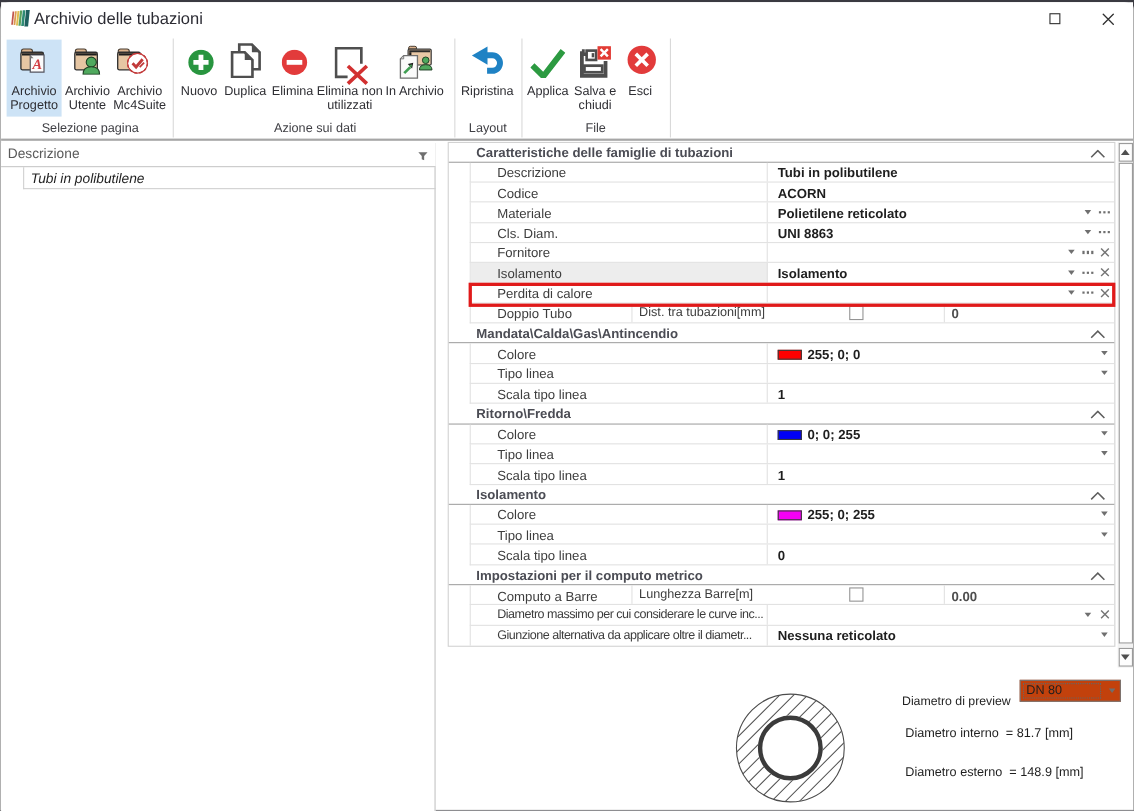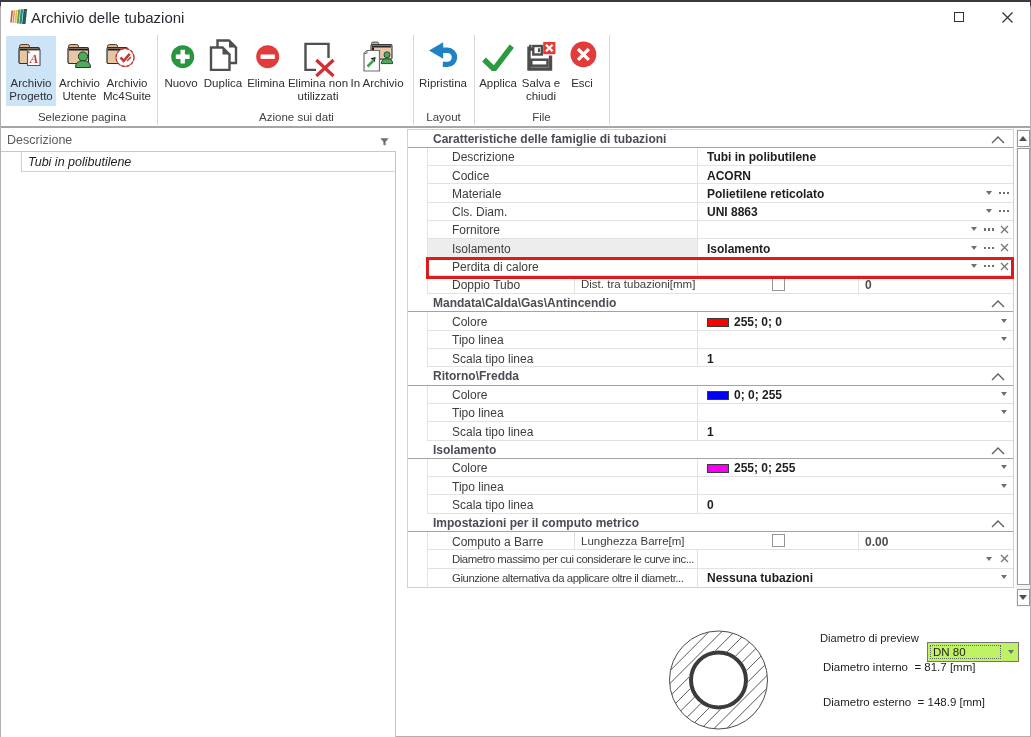--- a/index.html
+++ b/index.html
@@ -51,21 +51,21 @@
 #redbox { position:absolute; left:425px; top:254.5px; width:588px; height:22.5px; border:3px solid #e01a1a; pointer-events:none; }
 #isolrow { background:#ededed; }
 
 #sbar { position:absolute; left:1015px; top:127px; width:14px; height:478px; background:#f2f2f2; }
 .sbtn { position:absolute; left:0.5px; width:13px; height:17px; background:#fdfdfd; border:1px solid #9b9b9b; display:flex; align-items:center; justify-content:center; }
 #sthumb { position:absolute; left:0.5px; top:19px; width:13px; height:437px; background:#fff; border:1px solid #9b9b9b; }
 .uarr { width:0; height:0; border-left:4px solid transparent; border-right:4px solid transparent; border-bottom:5px solid #4e4e4e; }
 .dnarr { width:0; height:0; border-left:4px solid transparent; border-right:4px solid transparent; border-top:5px solid #4e4e4e; }
 
 #pvlabel { position:absolute; left:819px; top:629.5px; font-size:11.2px; color:#1f1f1f; }
-#combo { position:absolute; left:926px; top:640px; width:92px; height:20px; border:1px solid #767676; background:#bef264; }
+#combo { position:absolute; left:926px; top:616px; width:92px; height:20px; border:1px solid #767676; background:#c2410c; }
 #combo .foc { position:absolute; left:2px; top:2px; width:71px; height:14px; border:1px dotted #666; }
 #combo .t { position:absolute; left:5px; top:3px; font-size:11.5px; color:#1f1f1f; }
 #combo .a { position:absolute; right:4px; top:7px; }
 #dint { position:absolute; left:822px; top:658.5px; font-size:11.5px; color:#1f1f1f; }
 #dest { position:absolute; left:822px; top:694px; font-size:11.5px; color:#1f1f1f; }
 #pipe { position:absolute; left:665px; top:625px; }
 </style>
 </head>
 <body>
 <div id="win">
@@ -198,21 +198,21 @@
     </svg>
     <svg class="tic" style="left:569px; top:8px;" width="27" height="27" viewBox="0 0 27 27">
       <circle cx="13.4" cy="13.4" r="12.9" fill="#e23b3b"></circle>
       <path d="M8 8 L18.8 18.8 M18.8 8 L8 18.8" stroke="#fff" stroke-width="3.3"></path>
     </svg>
     <div class="tsep" style="left:156px;"></div>
     <div class="tsep" style="left:412px;"></div>
     <div class="tsep" style="left:473px;"></div>
     <div class="tsep" style="left:608px;"></div>
     <div class="gcap" style="left:6px; width:150px;">Selezione pagina</div>
-    <div class="gcap" style="left:168px; width:255px;">Azione sui dati</div>
+    <div class="gcap" style="left:158px; width:255px;">Azione sui dati</div>
     <div class="gcap" style="left:412px; width:61px;">Layout</div>
     <div class="gcap" style="left:473px; width:135px;">File</div>
   </div>
 
   <div id="lpanel">
     <div id="lhead">
       <div class="t">Descrizione</div>
       <svg id="funnel" width="9" height="8" viewBox="0 0 9 8">
           <path d="M0.3 0.3 h8.4 L5.6 3.8 V7.6 L3.4 6.8 V3.8 Z" fill="#6f6f6f"></path>
         </svg>
@@ -449,21 +449,21 @@
           </div>
           <div class="cc">
             <svg width="9" height="9" viewBox="0 0 9 9">
               <path d="M1 1 L8 8 M8 1 L1 8" stroke="#757575" stroke-width="1.3"></path>
             </svg>
           </div>
         </div>
       </div>
     <div class="grow" style="border-bottom:none;">
         <div class="lab" style="font-size:11.4px; letter-spacing:-0.45px; padding-top:3px; text-overflow:clip;">Giunzione alternativa da applicare oltre il diametr...</div>
-        <div class="val">Nessuna tubazioni</div>
+        <div class="val">Nessuna reticolato</div>
         <div class="ctrls">
           <div class="cc">
             <div class="darr"></div>
           </div>
         </div>
       </div>
   </div>
   <div id="redbox"></div>
 
   <div id="sbar">

